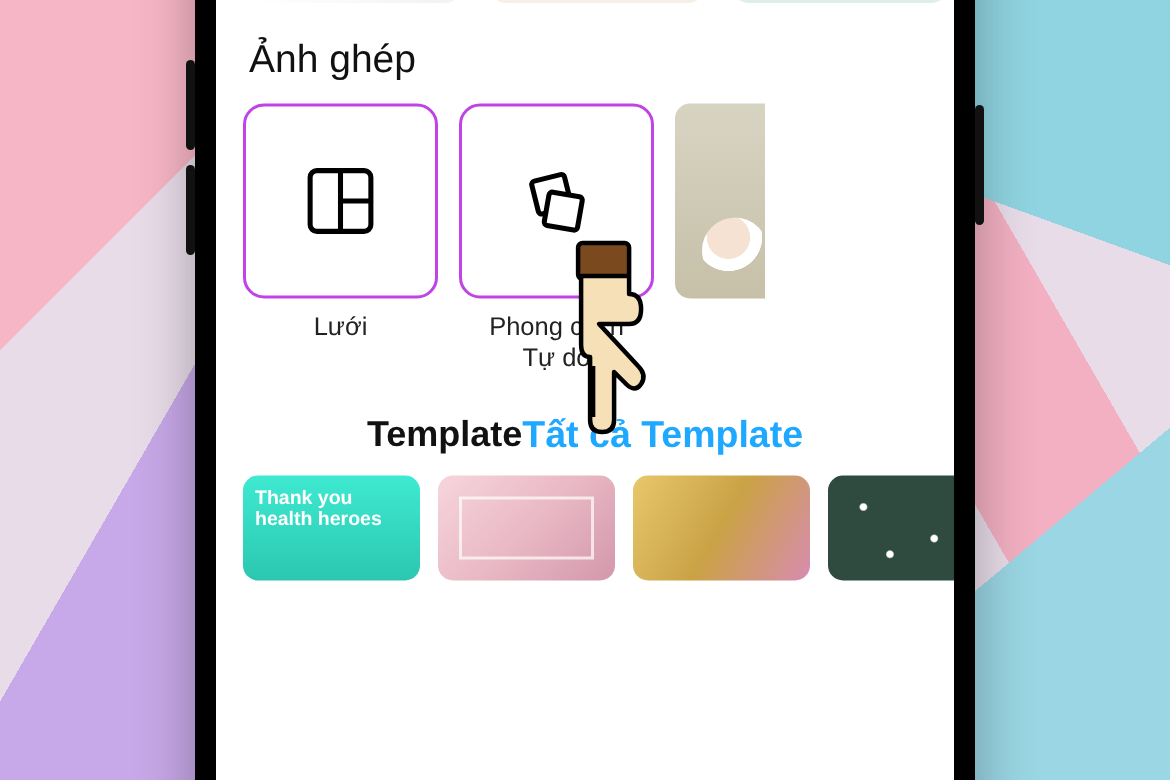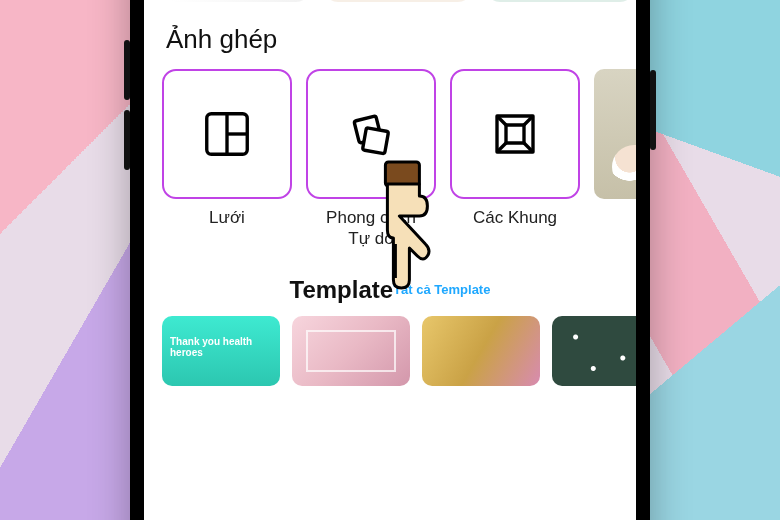--- a/index.html
+++ b/index.html
@@ -91,30 +91,30 @@
   }
   .extra-thumb::after{
     content:""; position:absolute; right:-2px; bottom:10px; width:44px; height:44px; border-radius:50%;
     background:radial-gradient(circle at 40% 30%, #f5e2d2 0 35%, #fff 36% 55%, transparent 56%);
   }
   .template-header{
     display:flex; justify-content:center; align-items:center;
     padding: 26px 22px 12px;
   }
   .template-title{ font-size:24px; font-weight:700; color:#111;}
-  .template-link{ font-size:13px; font-weight:600; color:#1fa8ff;}
+  .template-link{ font-size:25px; font-weight:600; color:#1fa8ff;}
   .template-row{
     display:flex; gap:12px; padding:0 18px;
   }
   .tmpl{
     width:118px; height:70px; border-radius:10px; flex-shrink:0; position:relative;
     overflow:hidden;
   }
   .t1{ background:linear-gradient(180deg,#3eead1,#2cc7b0); padding:8px;}
-  .t1 .txt{ color:#fff; font-size:10px; font-weight:600; line-height:1.1;margin-top:12px;}
+  .t1 .txt{ color:#fff; font-size:13px; font-weight:600; line-height:1.1;}
   .t2{ background:linear-gradient(135deg,#f7d5dd,#e9b9c5,#d397ab);}
   .t2::after{content:"";position:absolute;inset:14px;border:2px solid rgba(255,255,255,.7);}
   .t3{ background:linear-gradient(120deg,#e8c76b,#caa246,#d88bb0);}
   .t4{ background:#2f4a3f;}
   .t4::after{
     content:""; position:absolute; inset:0;
     background:
       radial-gradient(circle at 20% 30%, #fff 0 2px, transparent 3px),
       radial-gradient(circle at 60% 60%, #fff 0 2px, transparent 3px),
       radial-gradient(circle at 80% 25%, #fff 0 2px, transparent 3px),
@@ -172,33 +172,20 @@
         <div class="collage-tile">
           <svg viewBox="0 0 48 48">
             <rect x="11" y="10" width="20" height="20" rx="2" transform="rotate(-14 21 20)"></rect>
             <rect x="18" y="20" width="20" height="20" rx="2" transform="rotate(10 28 30)" fill="#fff"></rect>
           </svg>
         </div>
         <div class="collage-label" style="white-space:pre-line;">Phong cách
 Tự do</div>
       </div>
 
-      <div class="collage-item">
-        <div class="collage-tile">
-          <svg viewBox="0 0 48 48">
-            <rect x="8" y="8" width="32" height="32"></rect>
-            <rect x="16" y="16" width="16" height="16"></rect>
-            <line x1="8" y1="8" x2="16" y2="16"></line>
-            <line x1="40" y1="8" x2="32" y2="16"></line>
-            <line x1="8" y1="40" x2="16" y2="32"></line>
-            <line x1="40" y1="40" x2="32" y2="32"></line>
-          </svg>
-        </div>
-        <div class="collage-label">Các Khung</div>
-      </div>
 
       <div class="extra-thumb"></div>
     </div>
 
     <div class="template-header">
       <div class="template-title">Template</div>
       <div class="template-link">Tất cả Template</div>
     </div>
 
     <div class="template-row">

